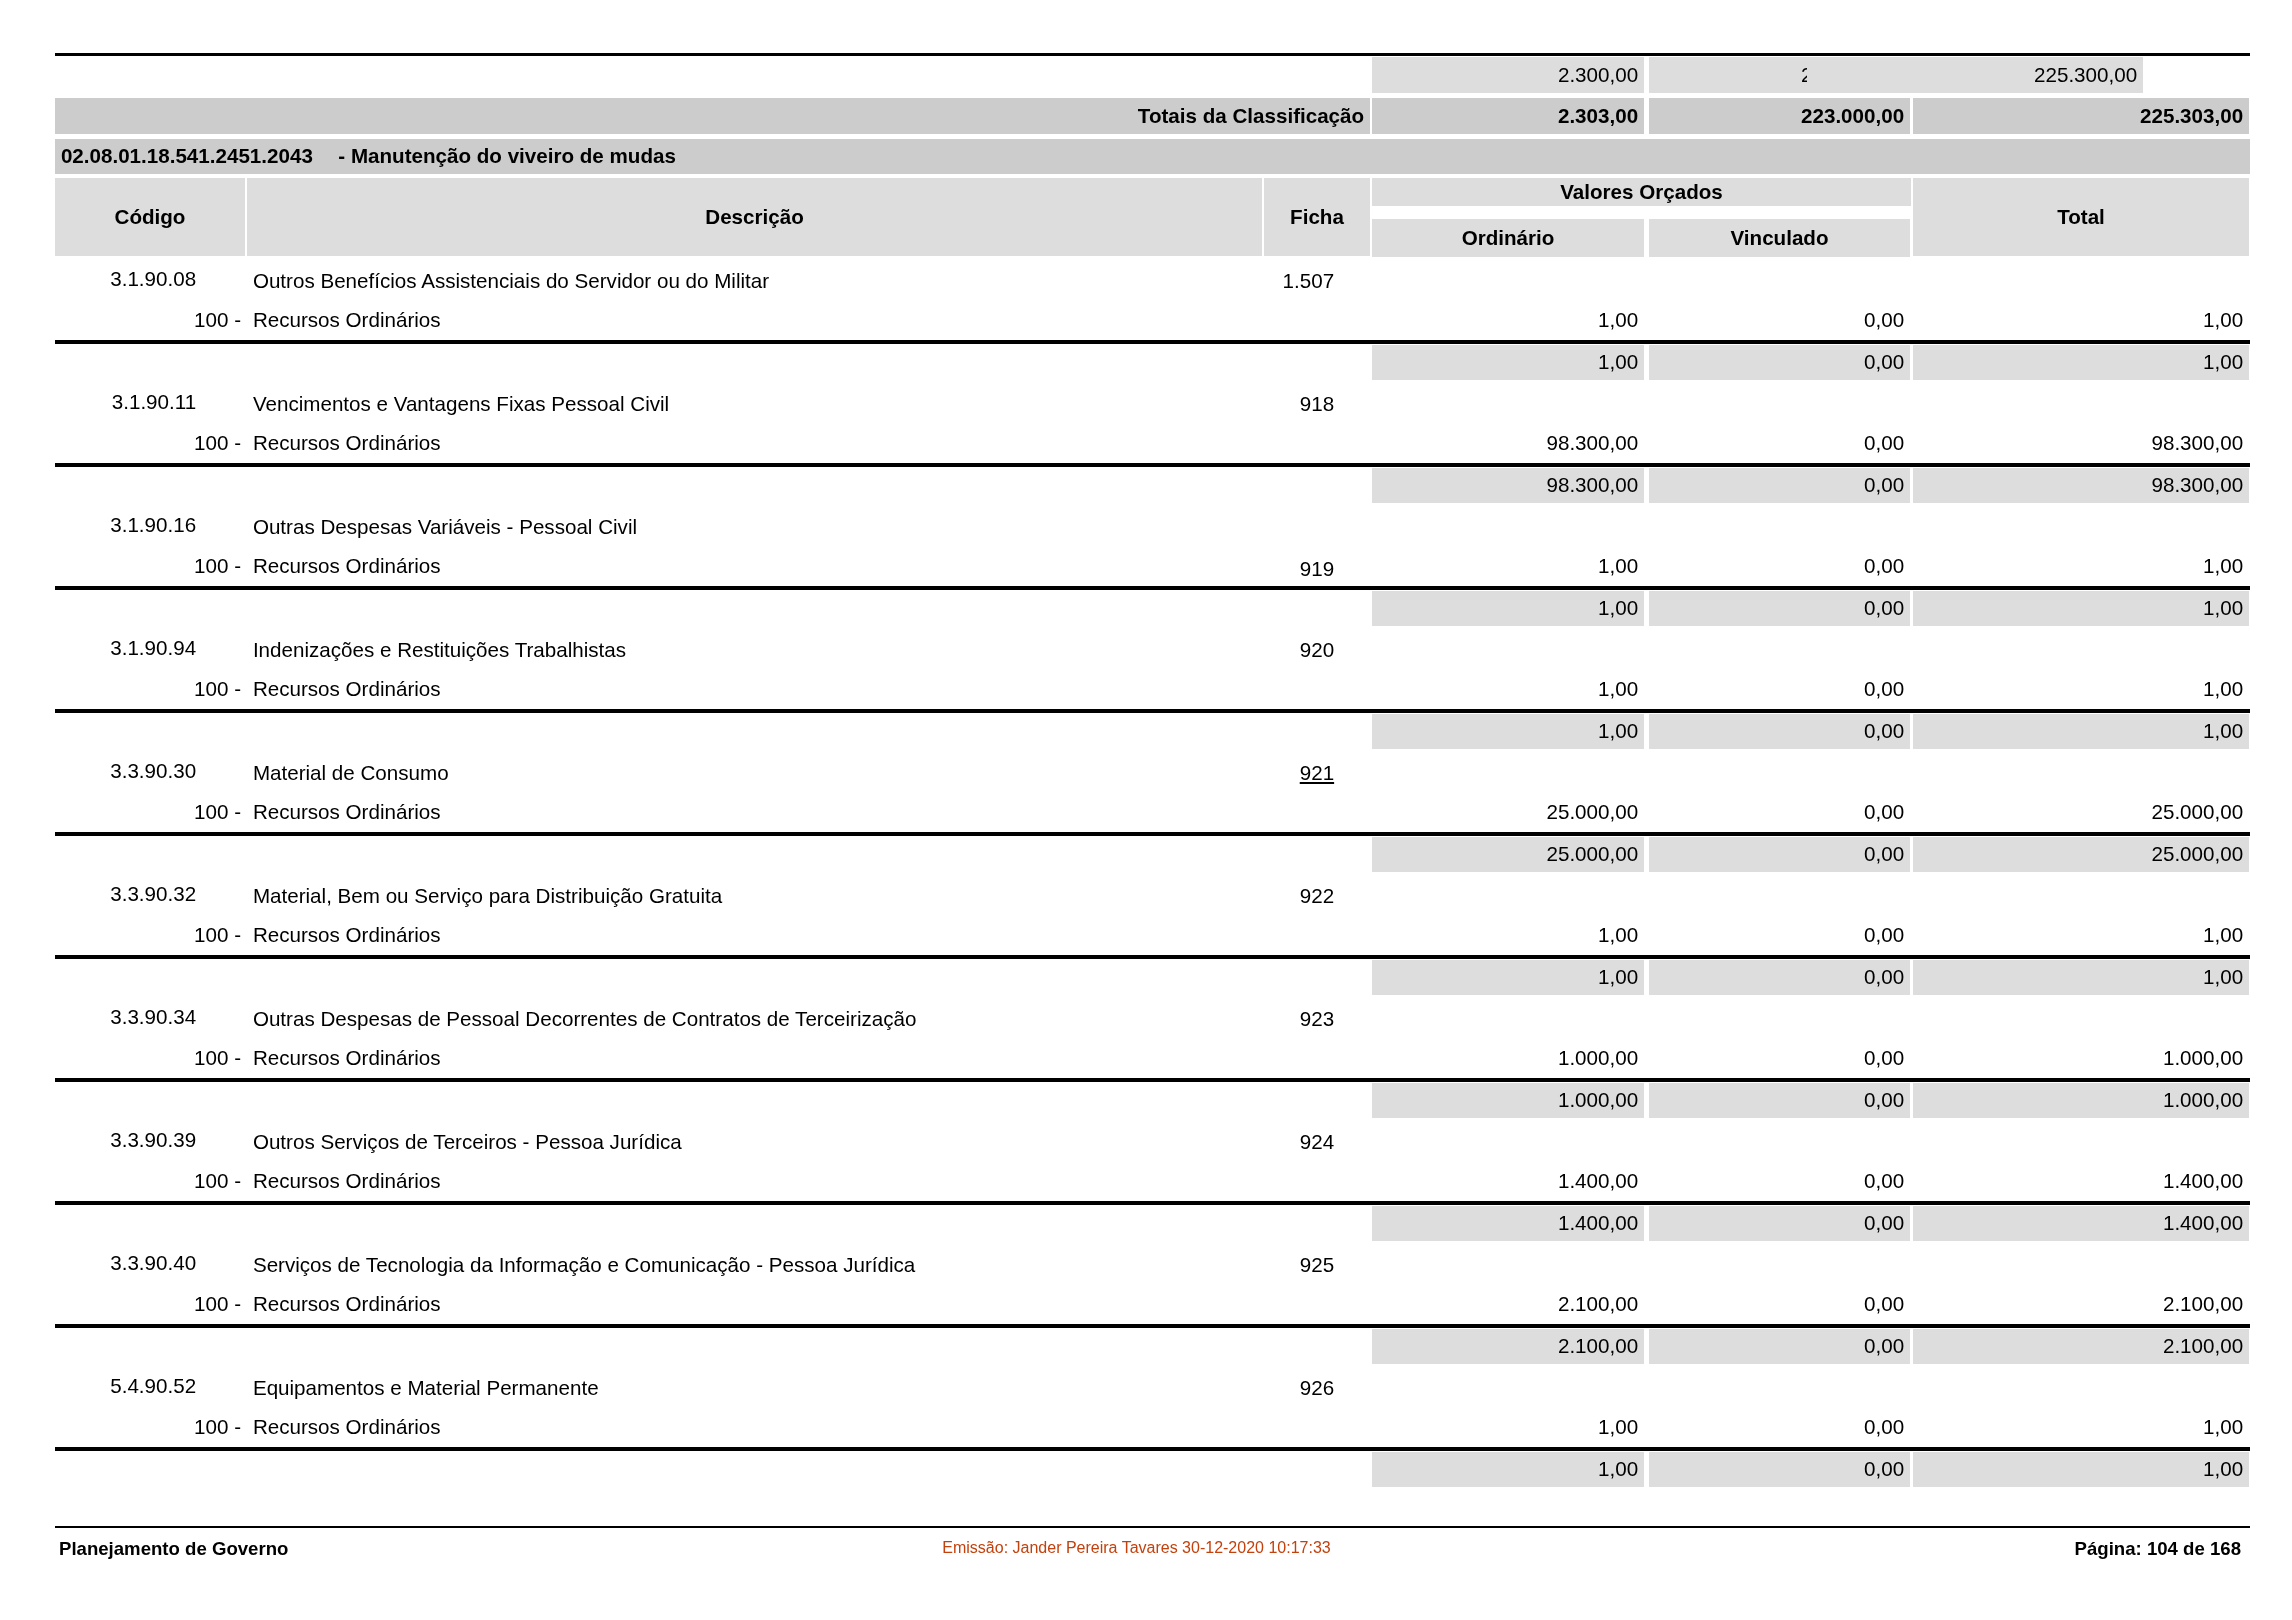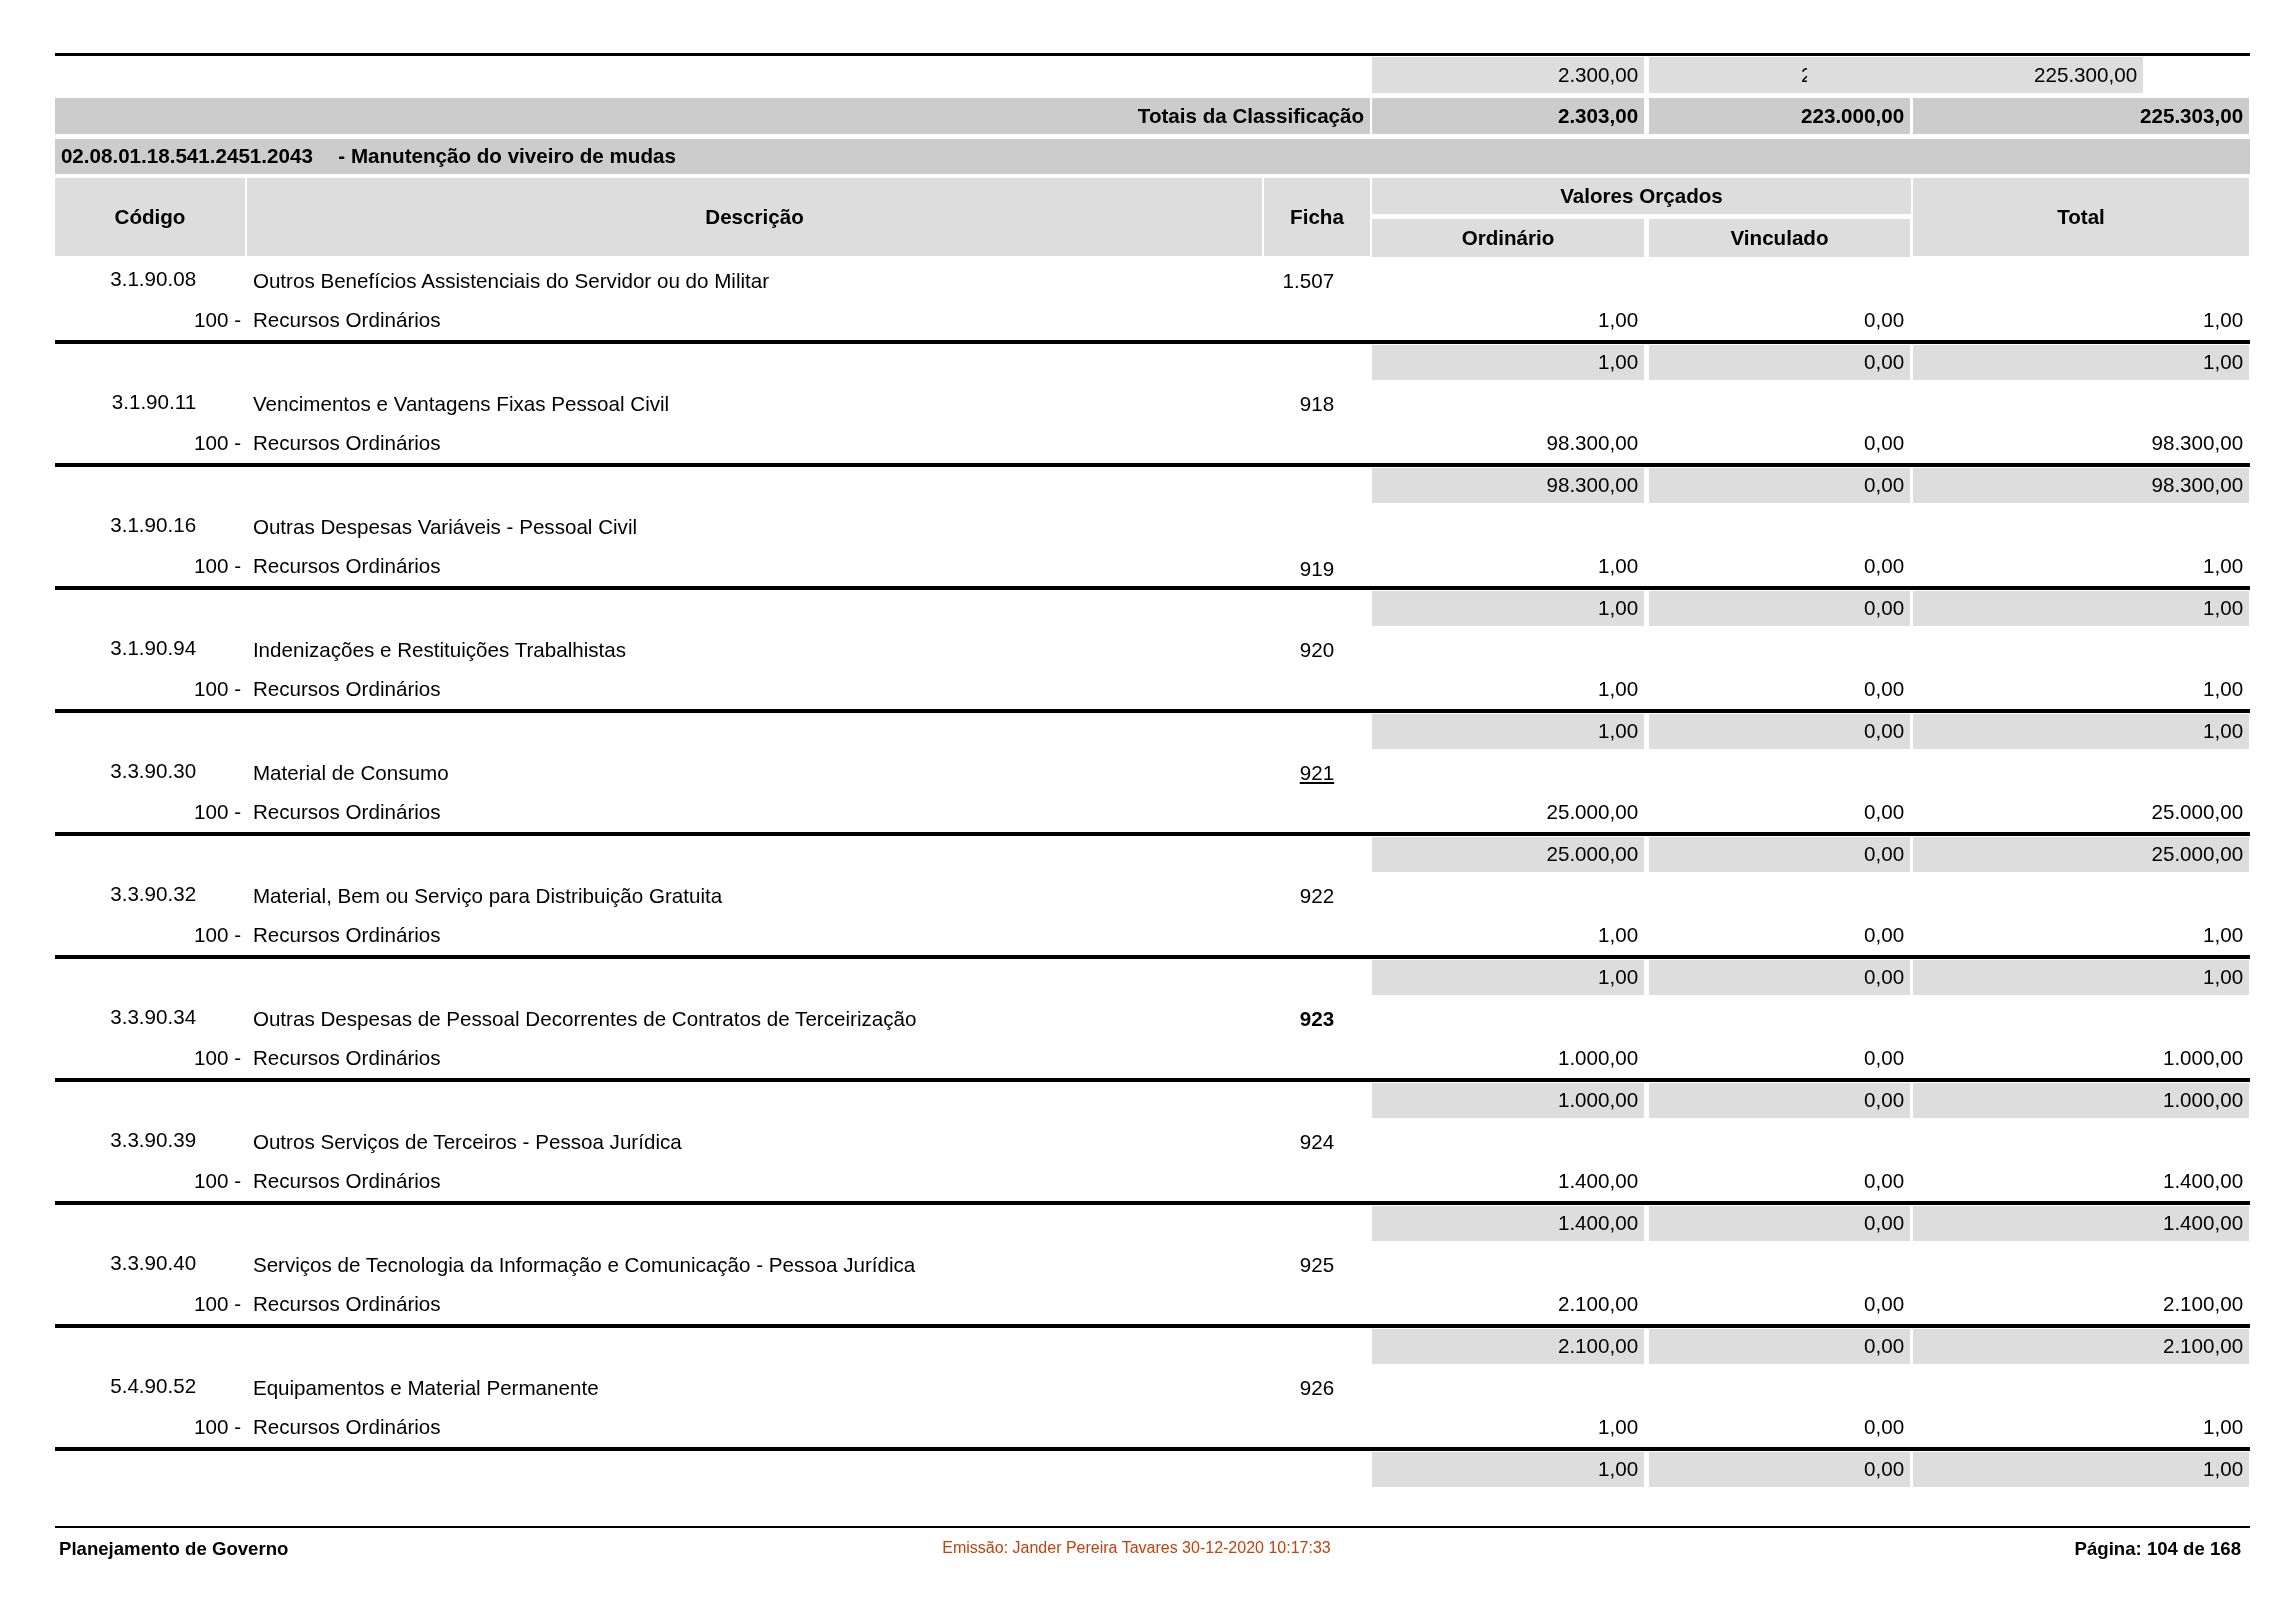--- a/index.html
+++ b/index.html
@@ -42,21 +42,21 @@
 <div class="cell l gray-mid txt bold" style="left:55px; width:2195px; top:139px; height:35px; padding-left:5.9px;">
   <span>02.08.01.18.541.2451.2043</span>
   <span style="display:inline-block; width:25.5px;"></span>
   <span>- Manutenção do viveiro de mudas</span>
 </div>
 
 <div>
   <div class="cell c gray-light hdr" style="left:55px; width:190px; top:178px; height:78px;">Código</div>
   <div class="cell c gray-light hdr" style="left:247px; width:1015px; top:178px; height:78px;">Descrição</div>
   <div class="cell c gray-light hdr" style="left:1264px; width:106px; top:178px; height:78px;">Ficha</div>
-  <div class="cell c gray-light hdr" style="left:1372px; width:539px; top:178px; height:36px;">Valores Orçados</div>
+  <div class="cell c gray-light hdr" style="left:1372px; width:539px; top:178px; height:28px;">Valores Orçados</div>
   <div class="cell c gray-light hdr" style="left:1372px; width:272px; top:219px; height:38px;">Ordinário</div>
   <div class="cell c gray-light hdr" style="left:1649px; width:261px; top:219px; height:38px;">Vinculado</div>
   <div class="cell c gray-light hdr" style="left:1913px; width:336px; top:178px; height:78px;">Total</div>
 </div>
 
 <div id="items">
     <div>
       <div class="cell r txt" style="left:55px; width:147px; top:263px; height:33px;">3.1.90.08</div>
       <div class="cell l txt" style="left:247px; width:1010px; top:265px; height:33px;">Outros Benefícios Assistenciais do Servidor ou do Militar</div>
       <div class="cell r txt" style="left:1264px; width:76px; top:265px; height:33px;">1.507</div>
@@ -136,21 +136,21 @@
       <div class="cell r txt" style="left:1649px; width:261px; top:919px; height:33px;">0,00</div>
       <div class="cell r txt" style="left:1913px; width:336px; top:919px; height:33px;">1,00</div>
       <div class="thick" style="left:55px; width:2195px; top:955px;"></div>
       <div class="cell r txt gray-light" style="left:1372px; width:272px; top:960px; height:35px;">1,00</div>
       <div class="cell r txt gray-light" style="left:1649px; width:261px; top:960px; height:35px;">0,00</div>
       <div class="cell r txt gray-light" style="left:1913px; width:336px; top:960px; height:35px;">1,00</div>
     </div>
     <div>
       <div class="cell r txt" style="left:55px; width:147px; top:1001px; height:33px;">3.3.90.34</div>
       <div class="cell l txt" style="left:247px; width:1010px; top:1003px; height:33px;">Outras Despesas de Pessoal Decorrentes de Contratos de Terceirização</div>
-      <div class="cell r txt" style="left:1264px; width:76px; top:1003px; height:33px;font-weight:bold;">923</div>
+      <div class="cell r txt" style="left:1264px; width:76px; top:1003px; height:33px;">923</div>
       <div class="cell r txt" style="left:55px; width:188px; top:1042px; height:33px; padding-right:2px;">100 -</div>
       <div class="cell l txt" style="left:247px; width:588px; top:1042px; height:33px;">Recursos Ordinários</div>
       <div class="cell r txt" style="left:1372px; width:272px; top:1042px; height:33px;">1.000,00</div>
       <div class="cell r txt" style="left:1649px; width:261px; top:1042px; height:33px;">0,00</div>
       <div class="cell r txt" style="left:1913px; width:336px; top:1042px; height:33px;">1.000,00</div>
       <div class="thick" style="left:55px; width:2195px; top:1078px;"></div>
       <div class="cell r txt gray-light" style="left:1372px; width:272px; top:1083px; height:35px;">1.000,00</div>
       <div class="cell r txt gray-light" style="left:1649px; width:261px; top:1083px; height:35px;">0,00</div>
       <div class="cell r txt gray-light" style="left:1913px; width:336px; top:1083px; height:35px;">1.000,00</div>
     </div>

